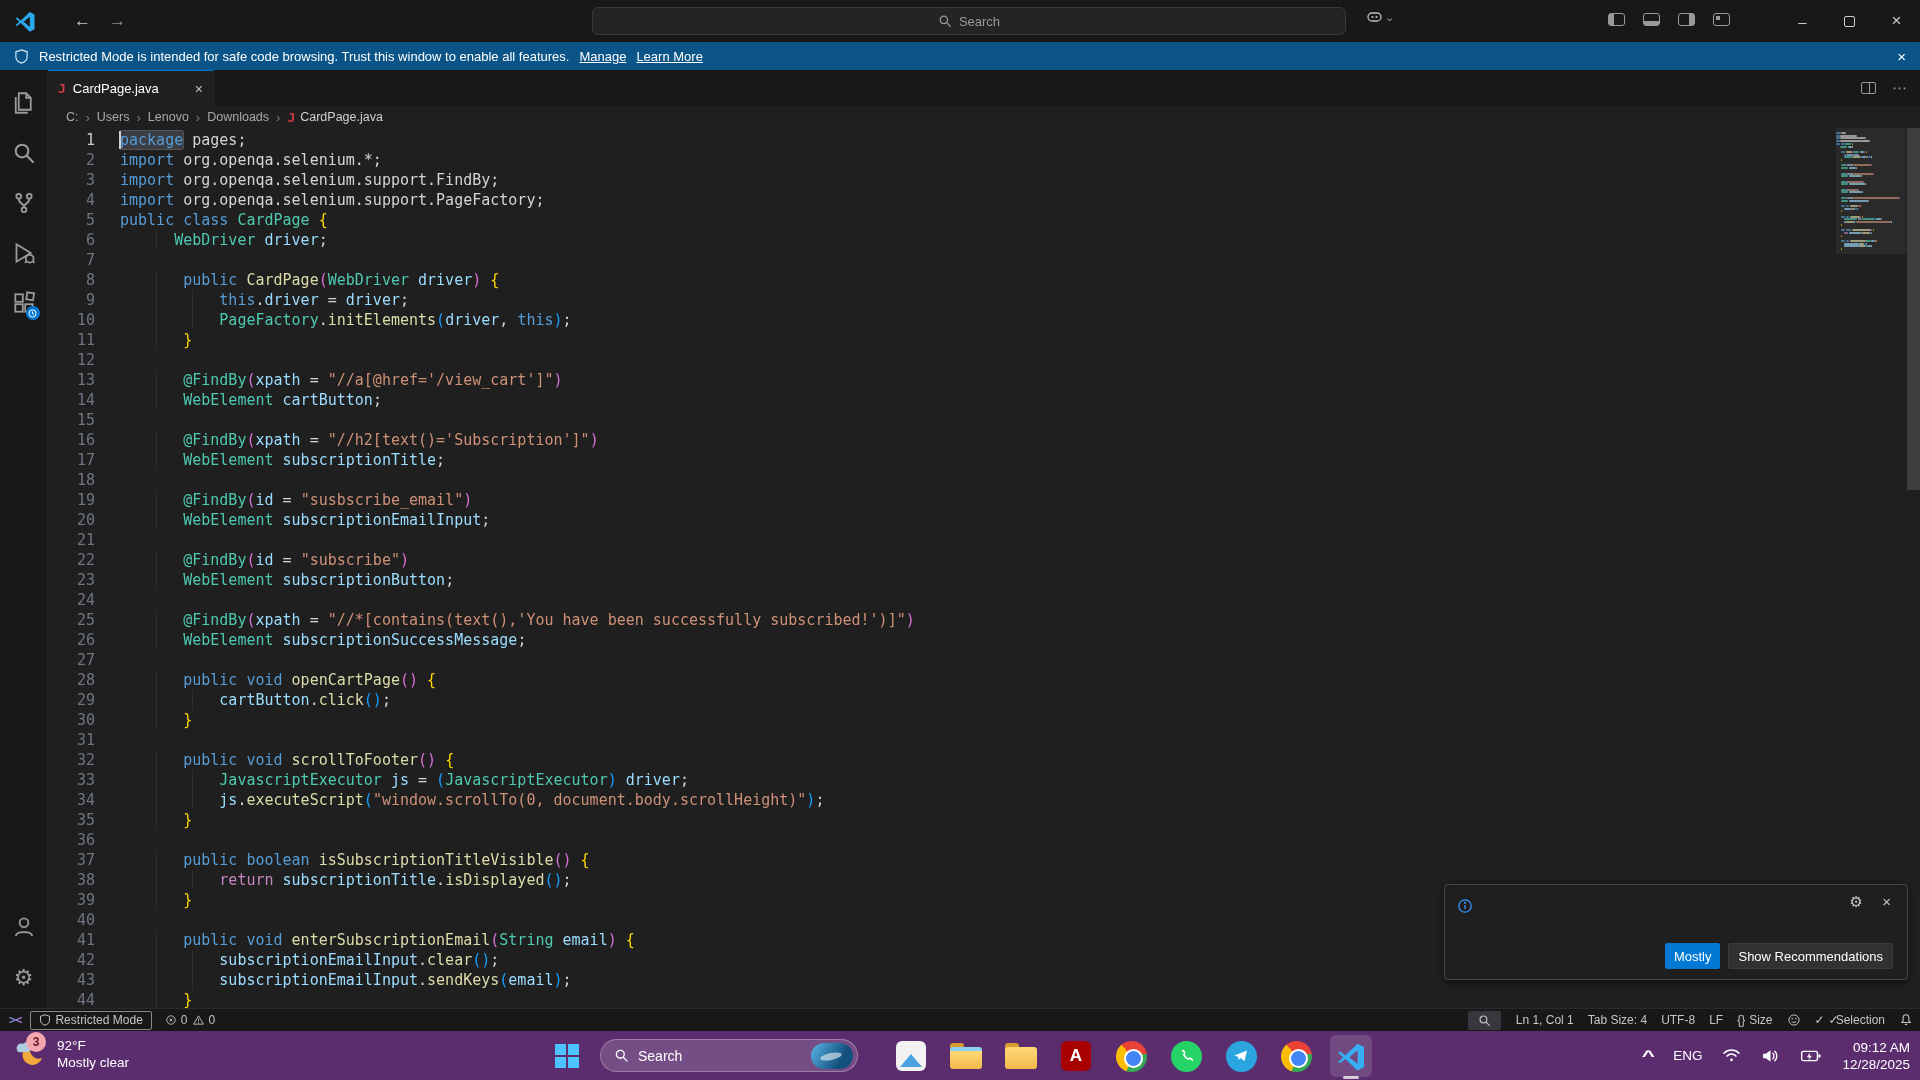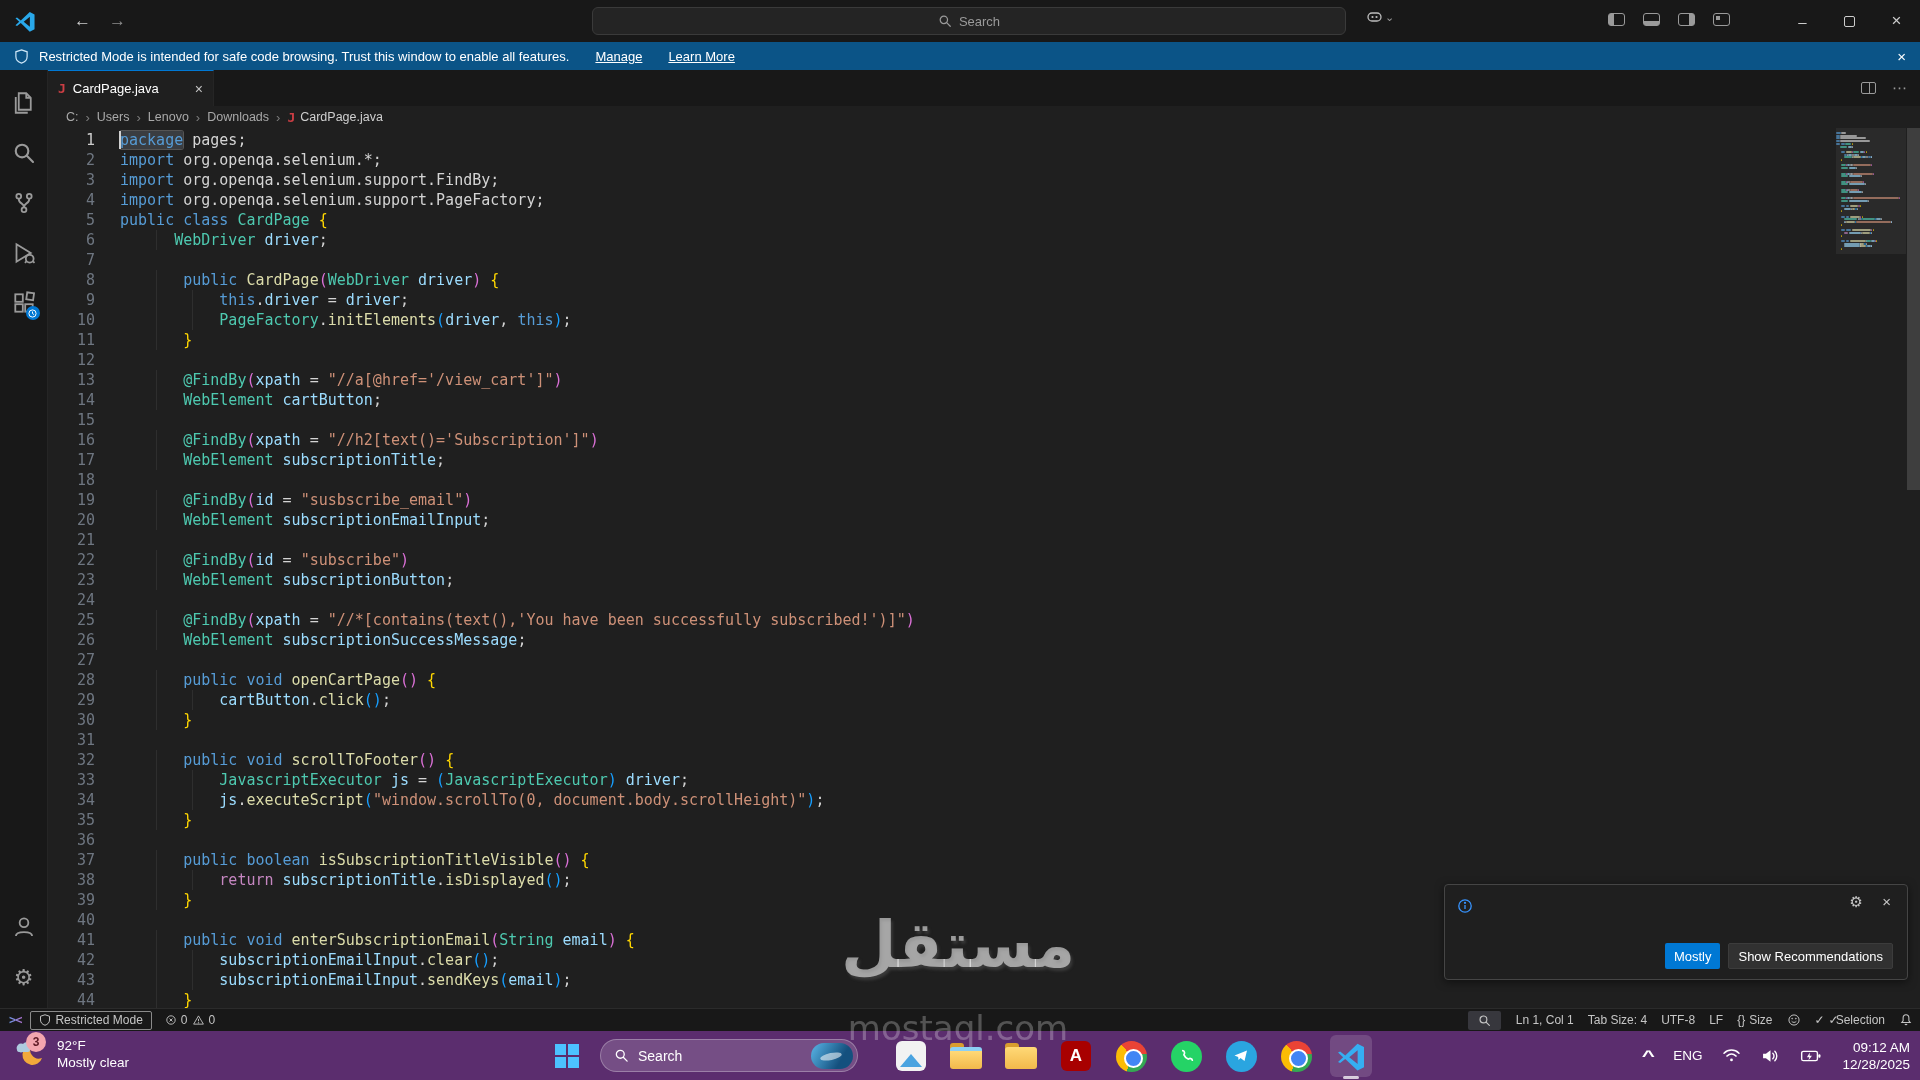--- a/index.html
+++ b/index.html
@@ -30,21 +30,21 @@
   .win-controls{position:absolute;right:0;top:0;height:42px;display:flex;}
   .win-btn{width:47px;height:42px;display:flex;align-items:center;justify-content:center;
            color:#cccccc;font-size:15px;}
   .win-max i{display:block;width:11px;height:11px;border:1.2px solid #cccccc;border-radius:2px;}
   .win-close{font-size:17px;}
 
   
   .banner{position:absolute;left:0;top:42px;width:1920px;height:28px;background:#0B5487;color:#FFFFFF;
           display:flex;align-items:center;font-size:13px;}
   .banner .shield{margin:0 10px 0 14px;color:#CDE6F7;}
-  .banner a{color:#FFFFFF;text-decoration:underline;margin-left:26px;cursor:pointer;}
+  .banner a{color:#FFFFFF;text-decoration:underline;margin-left:10px;cursor:pointer;}
   .banner .banner-close{margin-left:auto;margin-right:14px;font-size:15px;color:#fff;}
 
   
   .main{position:absolute;left:0;top:70px;width:1920px;height:938px;display:flex;}
   .activitybar{width:48px;height:100%;background:#181818;border-right:1px solid #252525;
                display:flex;flex-direction:column;align-items:center;padding-top:8px;}
   .act-icon{width:48px;height:50px;display:flex;align-items:center;justify-content:center;
             color:#9a9a9a;position:relative;}
   .act-bottom{margin-top:auto;display:flex;flex-direction:column;align-items:center;padding-bottom:6px;}
   .act-badge{position:absolute;right:8px;bottom:8px;width:14px;height:14px;border-radius:50%;
@@ -652,17 +652,15 @@
       </svg>
     <span class="toast-gear">⚙</span>
     <span class="toast-close">×</span>
     <div class="toast-btns">
       <div class="btn btn-primary">Mostly</div>
       <div class="btn btn-secondary">Show Recommendations</div>
     </div>
   </div>
 
   <div class="watermark">
-    <div class="wm-ar">مستقل</div>
-    <div class="wm-en">mostaql.com</div>
   </div>
 
 </div>
 
 </body></html>

